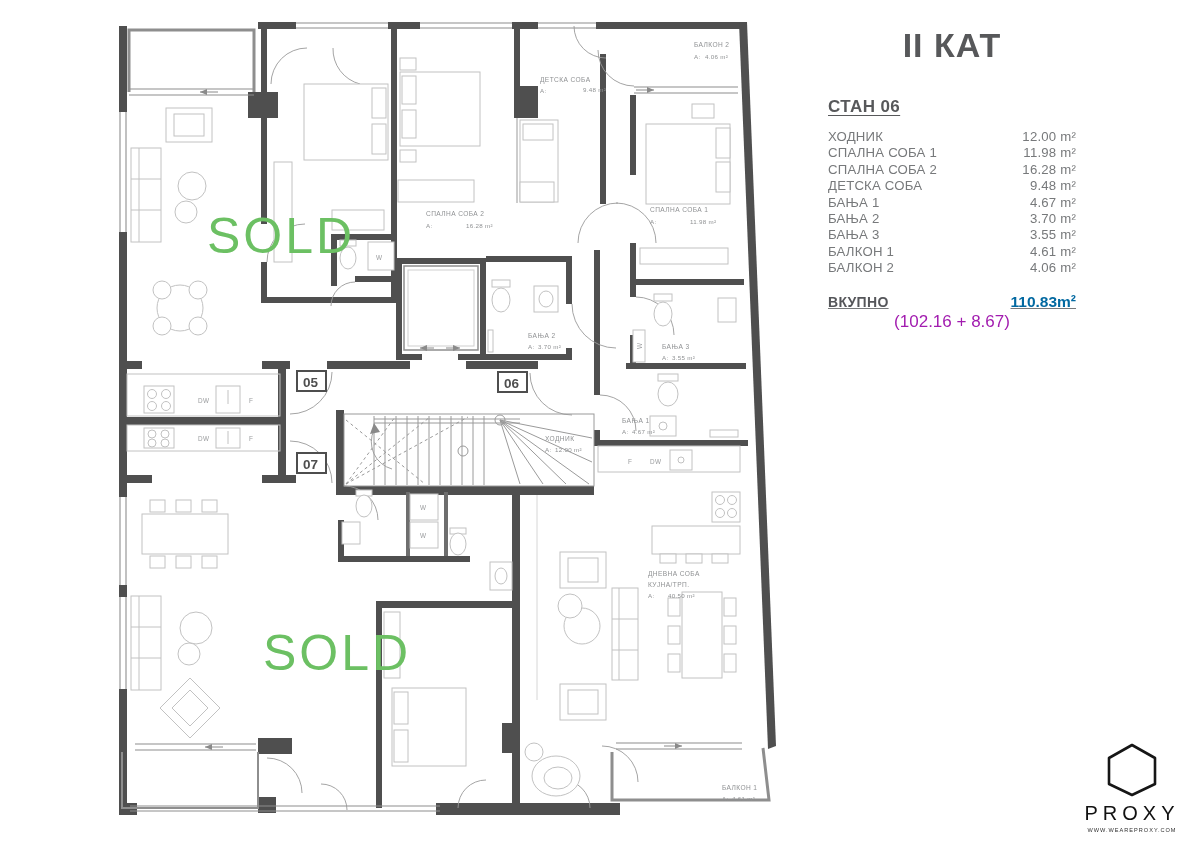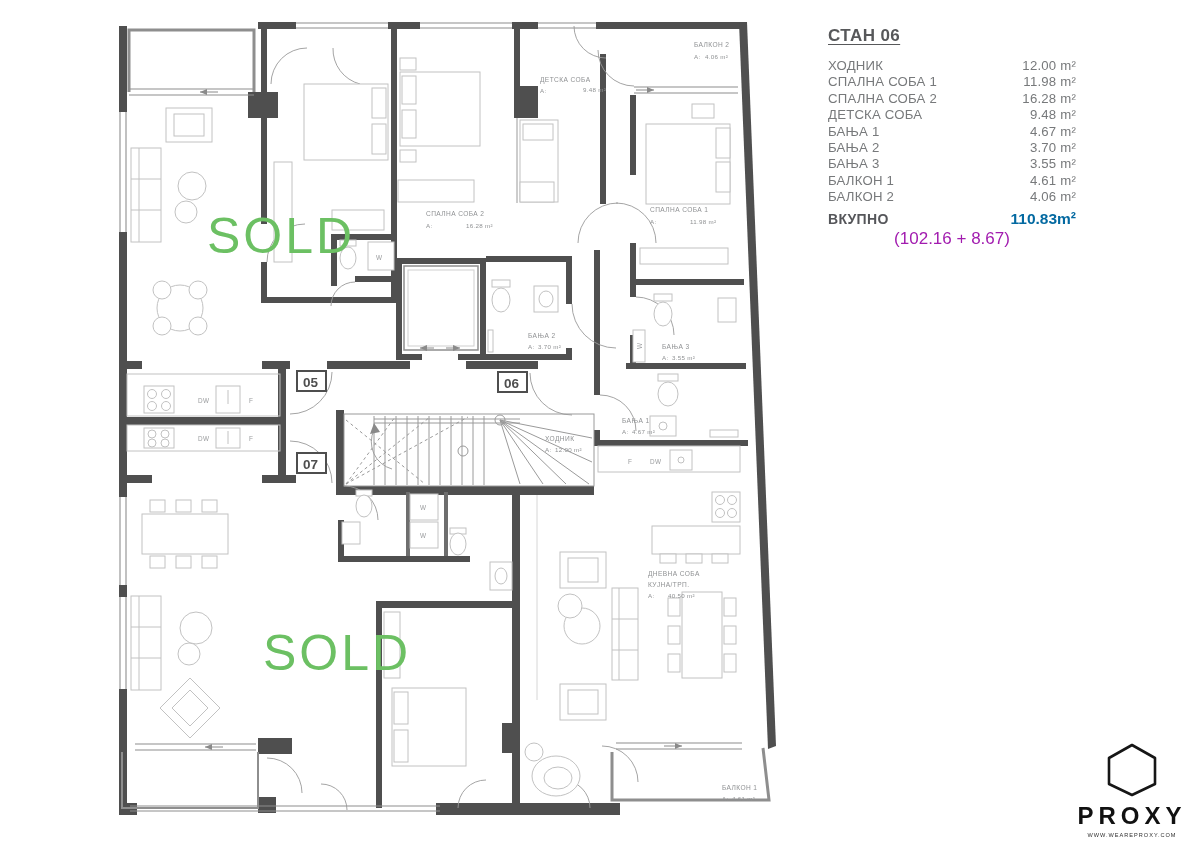--- a/index.html
+++ b/index.html
@@ -20,28 +20,28 @@
   .arrowline{stroke:#8a8a8a;stroke-width:1;}
   .arrowhead{fill:#8a8a8a;}
 
   .panel{position:absolute;left:828px;top:26px;width:248px;color:#77797b;}
   .panel h1{margin:0 0 32px 0;text-align:center;font-size:34px;font-weight:bold;color:#57585a;letter-spacing:1px;}
   .apt-title{font-size:17px;font-weight:bold;color:#57585a;letter-spacing:.4px;
     text-decoration:underline;text-underline-offset:3px;margin:0 0 12px 0;display:inline-block;}
   .rows{list-style:none;margin:0;padding:0;}
   .rows li{display:flex;justify-content:space-between;font-size:13.2px;line-height:16.4px;letter-spacing:.2px;}
   .rows li .val{color:#77797b;}
-  .total-row{display:flex;justify-content:space-between;margin-top:4px;align-items:baseline;}
+  .total-row{display:flex;justify-content:space-between;margin-top:16px;align-items:baseline;text-decoration:underline;}
   .total-row .tl{font-size:14px;font-weight:bold;color:#55565a;letter-spacing:.3px;}
   .total-row .tv{font-size:15.5px;font-weight:bold;color:#0369a1;}
   .total-note{text-align:center;font-size:17px;color:#a21caf;margin-top:1px;}
 
   .brand{position:absolute;left:1076px;top:742px;width:112px;text-align:center;color:#161616;}
   .brand .hex{display:block;margin:0 auto 4px auto;}
-  .brand .name{font-size:24px;font-weight:bold;letter-spacing:5px;color:#111;}
+  .brand .name{font-size:20px;font-weight:normal;letter-spacing:5px;color:#111;}
   .brand .site{font-size:5.6px;letter-spacing:1px;color:#2e2e2e;margin-top:2px;}
 </style>
 </head>
 <body>
 
 <div class="plan-wrap">
 <svg width="810" height="841" viewBox="0 0 810 841" xmlns="http://www.w3.org/2000/svg">
 
   <g>
     <rect class="wall" x="258" y="22" width="482" height="7"></rect>
@@ -434,20 +434,21 @@
     <rect x="297" y="453" width="29" height="20" fill="#fff" stroke="#4e4e4e" stroke-width="2"></rect>
     <text class="unit-num" x="303" y="468.5">07</text>
   </g>
 
   <text class="sold" x="207" y="253">SOLD</text>
   <text class="sold" x="263" y="670">SOLD</text>
 </svg>
 </div>
 
 <div class="panel">
+  <h1>II КАТ</h1>
   <span class="apt-title">СТАН 06</span>
   <ul class="rows">
     <li>
         <span>ХОДНИК</span>
         <span class="val">12.00 m²</span>
       </li>
     <li>
         <span>СПАЛНА СОБА 1</span>
         <span class="val">11.98 m²</span>
       </li>

